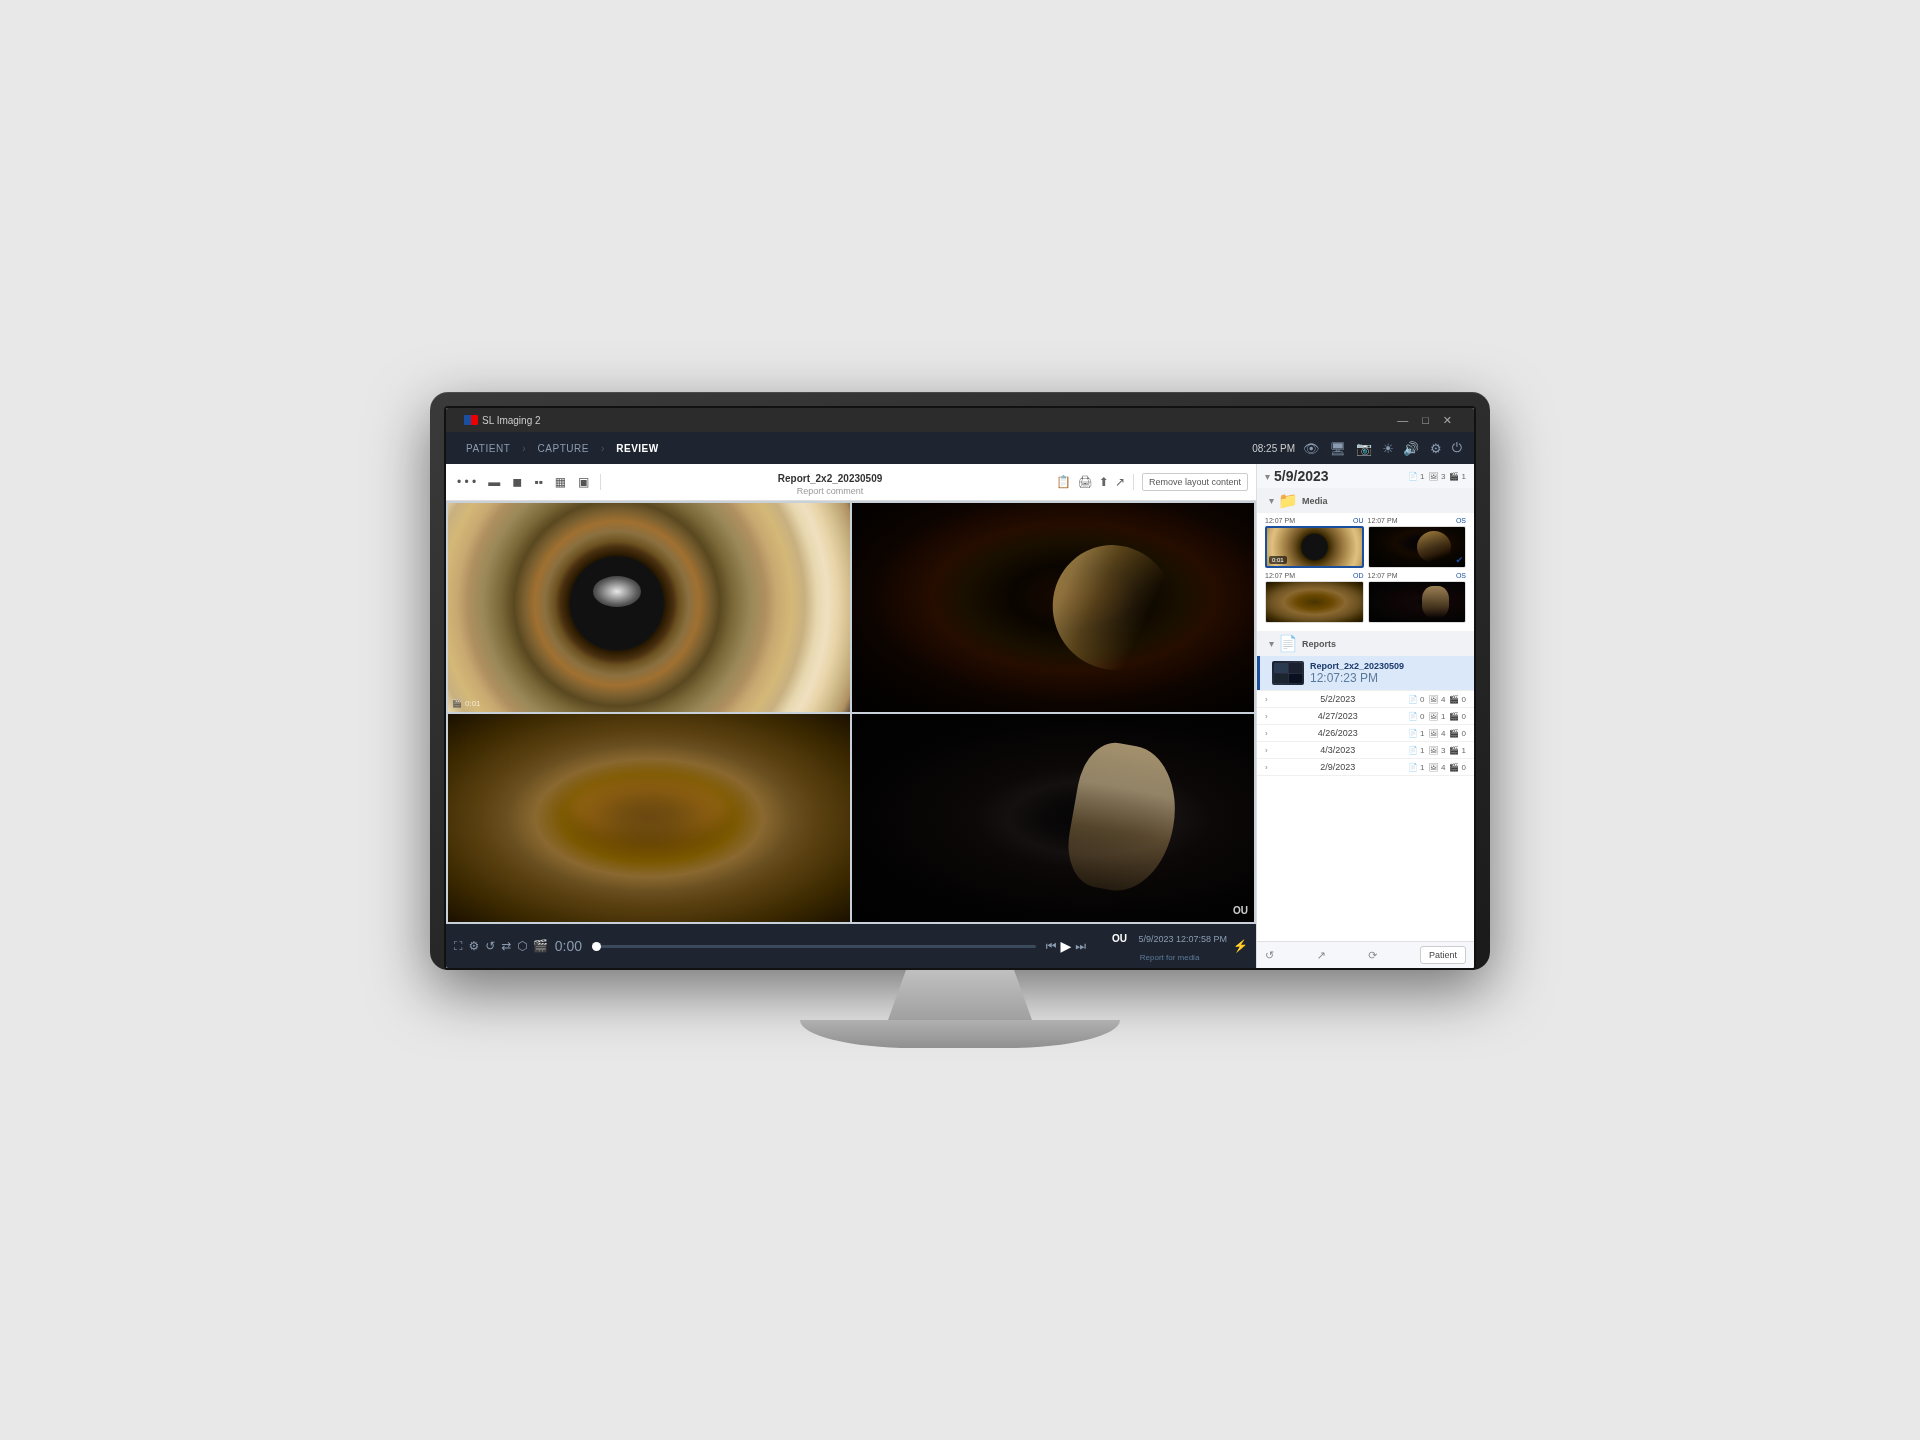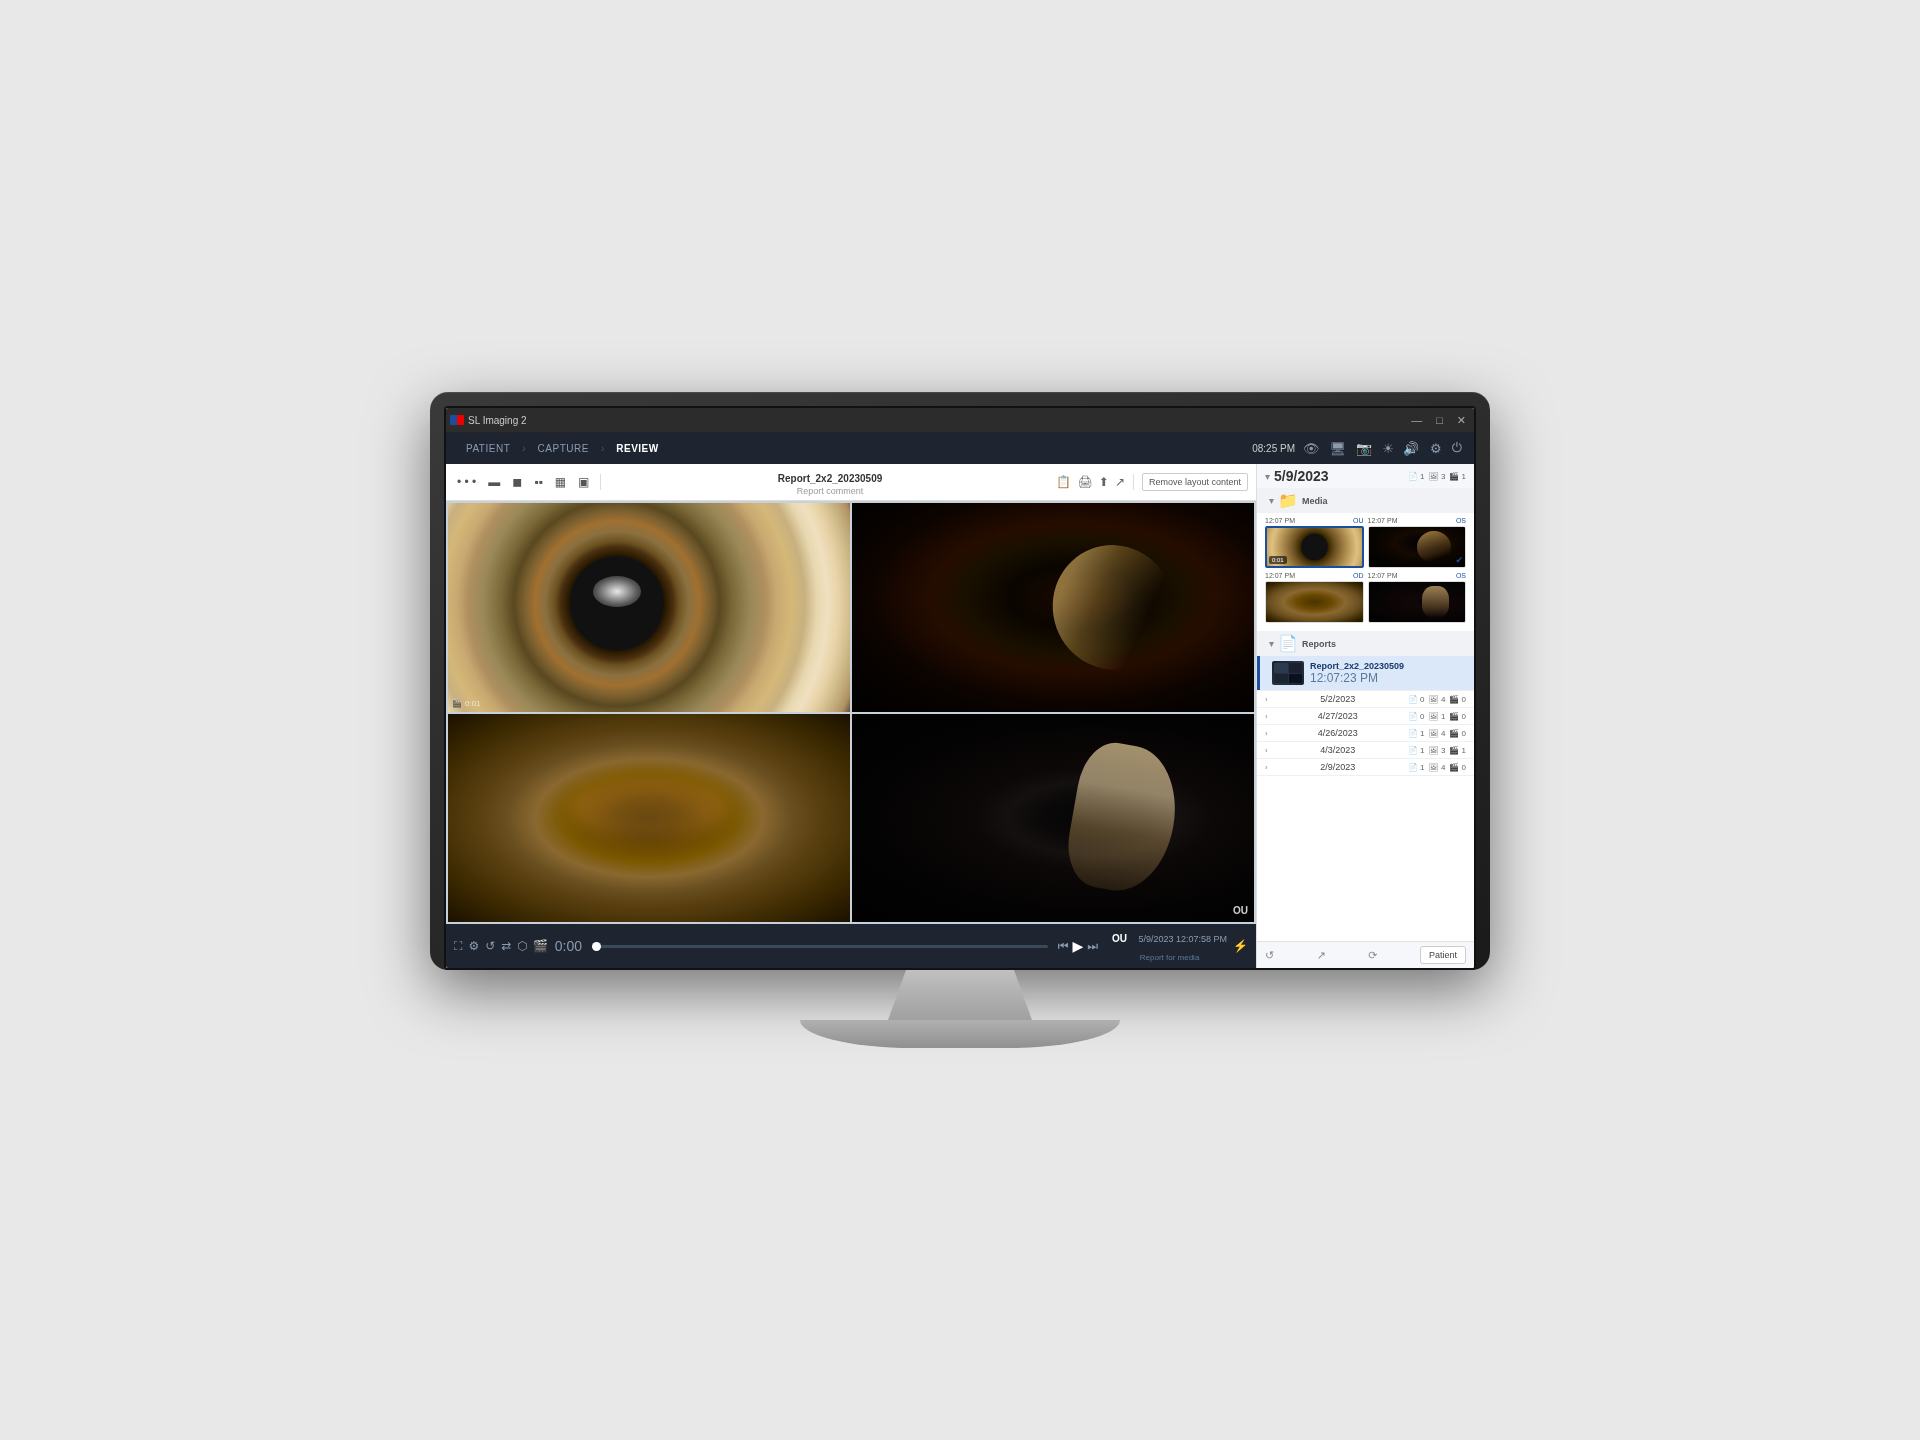--- a/index.html
+++ b/index.html
@@ -58,21 +58,21 @@
       height: 560px;
       background: #f0f0f0;
     }
 
     
     .title-bar {
       display: flex;
       align-items: center;
       background: #2c2c2c;
       height: 24px;
-      padding: 0 4px;
+      padding: 0 18px;
       flex-shrink: 0;
     }
 
     .title-bar-logo {
       display: flex;
       align-items: center;
       gap: 4px;
       flex: 1;
     }
 
@@ -463,21 +463,21 @@
 
     .play-btn {
       color: #fff;
       font-size: 14px;
       cursor: pointer;
     }
 
     .media-info {
       flex: 0 0 auto;
       text-align: center;
-      margin-left: 8px;
+      margin-left: 20px;
     }
 
     .media-eye {
       color: #fff;
       font-size: 10px;
       font-weight: 600;
     }
 
     .media-datetime {
       color: #8a9bb0;

